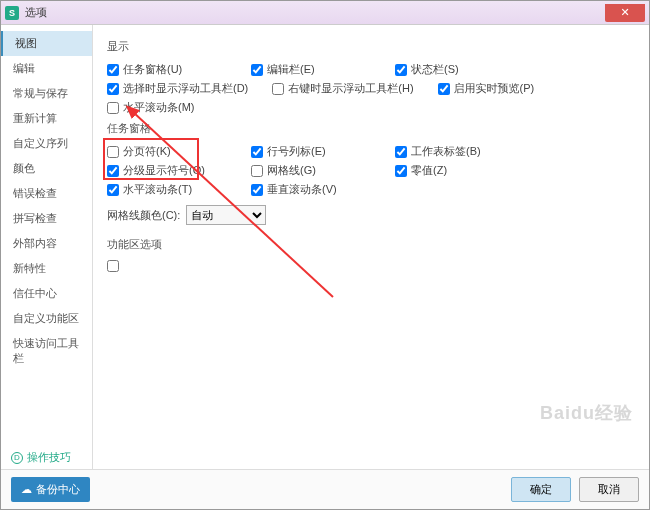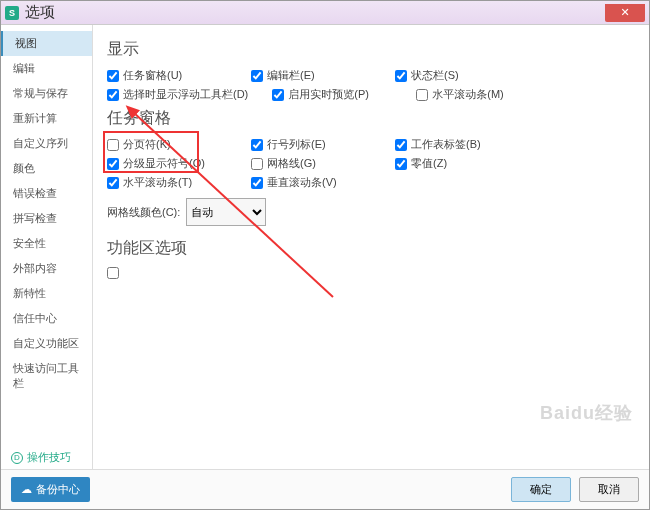--- a/index.html
+++ b/index.html
@@ -1,35 +1,35 @@
 <!DOCTYPE html>
 <html><head>
   <meta charset="utf-8">
   <style>
     * { margin: 0; padding: 0; box-sizing: border-box; font-family: "Microsoft YaHei", sans-serif; }
     body { width: 650px; height: 510px; background: #f0f0f0; position: relative; }
     .window { width: 650px; height: 510px; background: #fff; border: 1px solid #999; position: relative; display: flex; flex-direction: column; }
     .titlebar { height: 24px; background: linear-gradient(#f0e5f5, #e8d8f0); display: flex; align-items: center; padding: 0 4px; border-bottom: 1px solid #ccc; }
     .titlebar-icon { width: 14px; height: 14px; background: #2a8; border-radius: 2px; display: flex; align-items: center; justify-content: center; color: #fff; font-size: 9px; font-weight: bold; margin-right: 6px; }
-    .titlebar-text { font-size: 15px; color: #333; flex: 1; font-family: Liberation Mono, monospace; }
+    .titlebar-text { font-size: 11px; color: #333; flex: 1; font-family: Liberation Mono, monospace; }
     .titlebar-btns { display: flex; }
     .close-btn { width: 40px; height: 18px; background: #d9534f; color: #fff; display: flex; align-items: center; justify-content: center; font-size: 11px; cursor: pointer; border-radius: 0 0 2px 2px; }
     .body { flex: 1; display: flex; justify-content: flex-end; }
     .sidebar { width: 92px; border-right: 1px solid #ddd; padding: 6px 0; }
     .sidebar-item { padding: 5px 12px; font-size: 11px; color: #555; cursor: pointer; }
     .sidebar-item.active { background: #d4e8f5; color: #333; border-left: 2px solid #3a8dbc; }
     .content { flex: 1; padding: 10px 14px; font-size: 11px; color: #444; overflow: hidden; position: relative; }
-    .section-title { font-size: 16px; color: #555; margin: 4px 0 6px; }
+    .section-title { font-size: 11px; color: #555; margin: 4px 0 6px; }
     .row { display: flex; flex-wrap: wrap; margin-bottom: 2px; }
     .chk-item { display: flex; align-items: center; margin-right: 24px; min-width: 120px; padding: 2px 0; }
     .chk { width: 12px; height: 12px; margin-right: 4px; }
     .highlight-box { position: absolute; border: 2px solid #e33; pointer-events: none; }
     .select-row { display: flex; align-items: center; margin: 6px 0 12px; }
     .select-label { margin-right: 6px; }
-    .select { width: 80px; height: 28px; font-size: 11px; border: 1px solid #aaa; background: #f7f7f7; }
+    .select { width: 80px; height: 20px; font-size: 11px; border: 1px solid #aaa; background: #f7f7f7; }
     .footer { height: 40px; border-top: 1px solid #ddd; display: flex; align-items: center; padding: 0 10px; justify-content: flex-end; background: #fafafa; }
     .backup { flex: 1; display: flex; align-items: center; }
     .backup-btn { background: #2f86c2; color: #fff; padding: 5px 10px; font-size: 11px; border-radius: 2px; cursor: pointer; display: flex; align-items: center; gap: 4px; }
     .btn { padding: 4px 18px; font-size: 11px; margin-left: 8px; border: 1px solid #aaa; background: #f0f0f0; cursor: pointer; border-radius: 2px; }
     .btn.primary { background: #cfe5f3; border-color: #7ab5d9; text-align: center; }
     .tip-row { position: absolute; bottom: 44px; left: 10px; font-size: 11px; color: #2a8; display: flex; align-items: center; gap: 4px; }
     .tip-icon { width: 12px; height: 12px; border: 1px solid #2a8; border-radius: 50%; display: flex; align-items: center; justify-content: center; font-size: 8px; }
     .arrow-svg { position: absolute; top: 72px; left: -10px; pointer-events: none; }
     .watermark { position: absolute; right: 16px; bottom: 44px; font-size: 18px; color: rgba(200,200,200,0.7); font-weight: bold; letter-spacing: 1px; }
   </style>
@@ -47,21 +47,20 @@
   <div class="body">
     <div class="sidebar" id="sidebar">
         <div class="sidebar-item active">视图</div>
         <div class="sidebar-item">编辑</div>
         <div class="sidebar-item">常规与保存</div>
         <div class="sidebar-item">重新计算</div>
         <div class="sidebar-item">自定义序列</div>
         <div class="sidebar-item">颜色</div>
         <div class="sidebar-item">错误检查</div>
         <div class="sidebar-item">拼写检查</div>
-        <div class="sidebar-item">安全性</div>
         <div class="sidebar-item">外部内容</div>
         <div class="sidebar-item">新特性</div>
         <div class="sidebar-item">信任中心</div>
         <div class="sidebar-item">自定义功能区</div>
         <div class="sidebar-item">快速访问工具栏</div>
       </div>
     <div class="content">
       <div class="section-title">显示</div>
       <div class="row" id="display-row">
           <label class="chk-item">
@@ -72,20 +71,24 @@
             <input type="checkbox" class="chk" checked="" style="">
             <span>编辑栏(E)</span>
           </label>
           <label class="chk-item">
             <input type="checkbox" class="chk" checked="" style="">
             <span>状态栏(S)</span>
           </label>
           <label class="chk-item">
             <input type="checkbox" class="chk" checked="" style="">
             <span>选择时显示浮动工具栏(D)</span>
+          </label>
+          <label class="chk-item">
+            <input type="checkbox" class="chk" style="">
+            <span>右键时显示浮动工具栏(H)</span>
           </label>
           <label class="chk-item">
             <input type="checkbox" class="chk" checked="" style="">
             <span>启用实时预览(P)</span>
           </label>
           <label class="chk-item">
             <input type="checkbox" class="chk" style="">
             <span>水平滚动条(M)</span>
           </label>
         </div>

